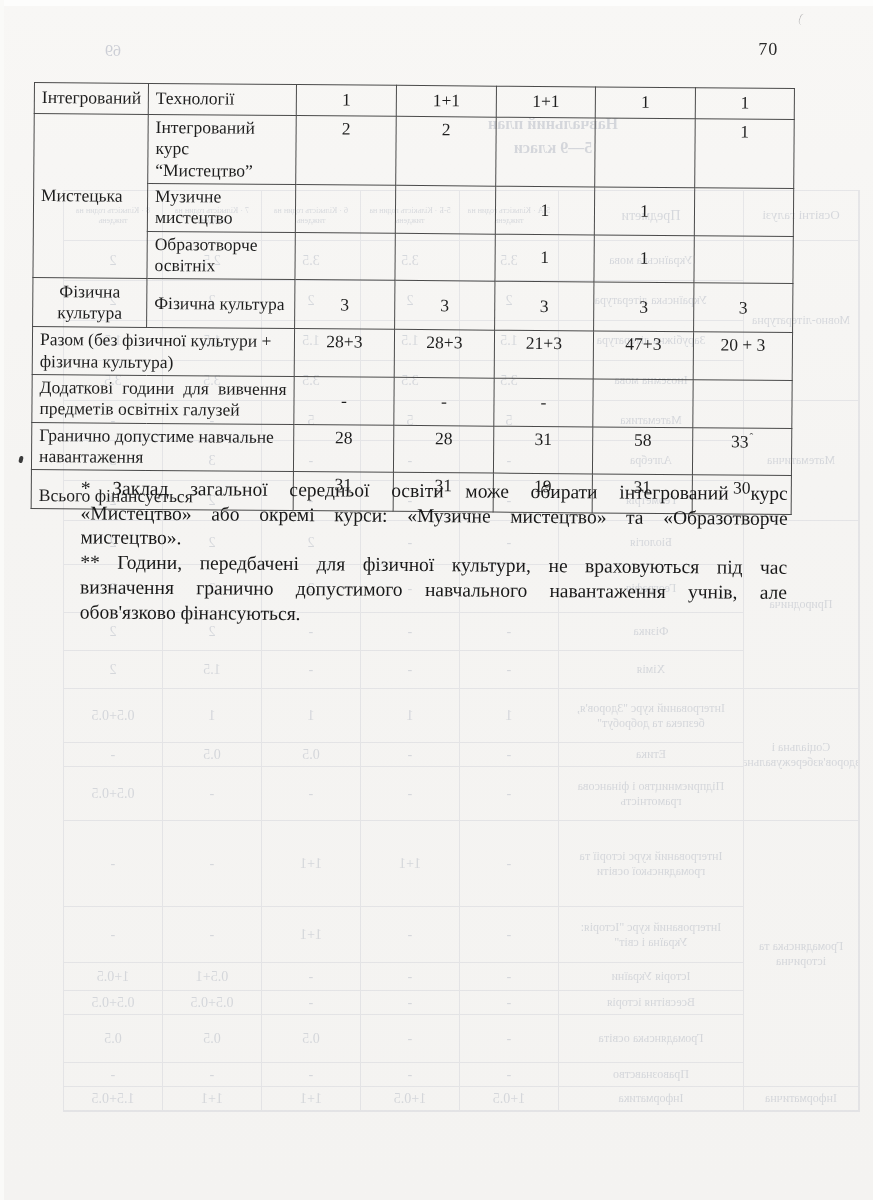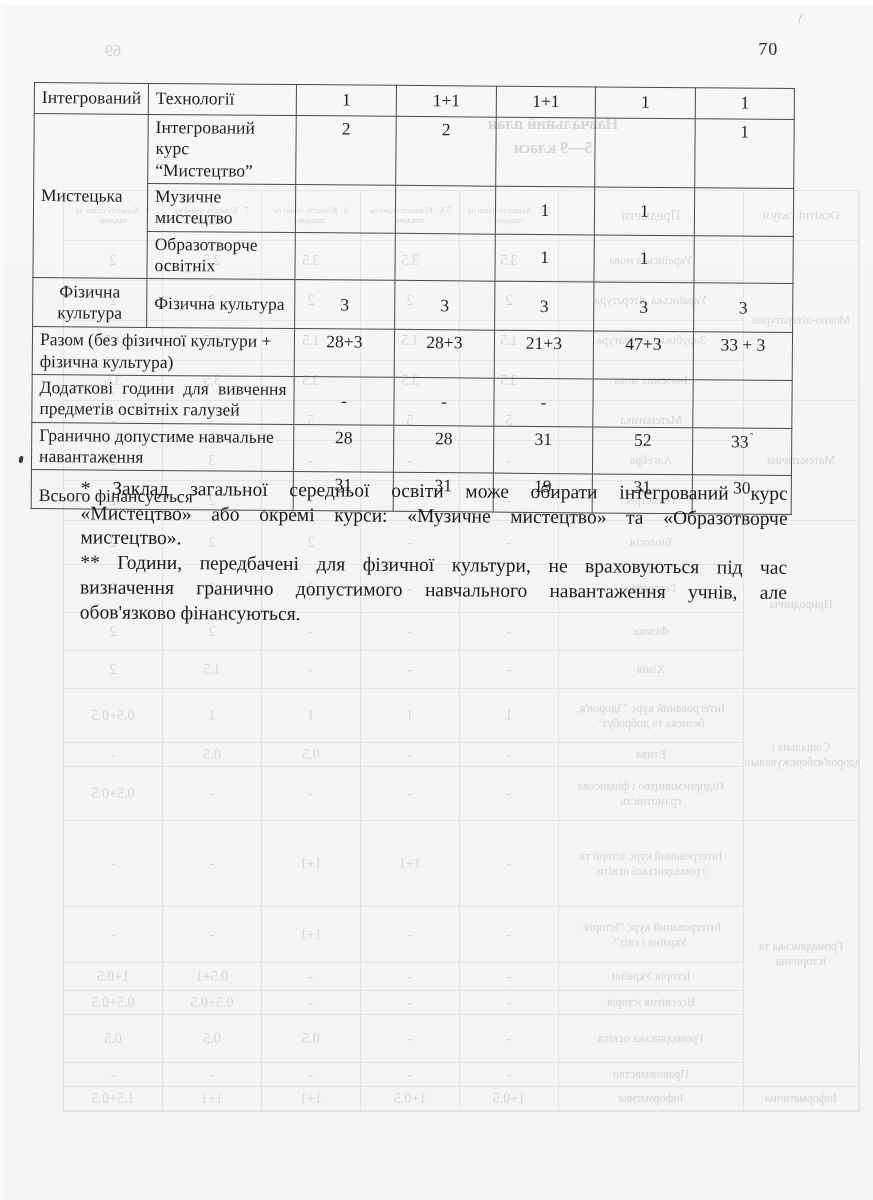--- a/index.html
+++ b/index.html
@@ -256,36 +256,36 @@
         <td class="val">3</td>
         <td class="val">3</td>
         <td class="val">3</td>
       </tr>
       <tr style="height:46px">
         <td class="foot-lbl" colspan="2" style="vertical-align:top">Разом (без фізичної культури + фізична культура)</td>
         <td class="val vtop">28+3</td>
         <td class="val vtop">28+3</td>
         <td class="val vtop">21+3</td>
         <td class="val vtop">47+3</td>
-        <td class="val vtop">33 + 3</td>
+        <td class="val vtop">20 + 3</td>
       </tr>
       <tr style="height:37px">
         <td class="foot-lbl justif" colspan="2" style="vertical-align:top">Додаткові години для вивчення предметів освітніх галузей</td>
         <td class="val">-</td>
         <td class="val">-</td>
         <td class="val">-</td>
         <td class="val"></td>
         <td class="val"></td>
       </tr>
       <tr style="height:40px">
         <td class="foot-lbl" colspan="2" style="vertical-align:top">Гранично допустиме навчальне навантаження</td>
         <td class="val vtop">28</td>
         <td class="val vtop">28</td>
         <td class="val vtop">31</td>
-        <td class="val vtop">52</td>
+        <td class="val vtop">58</td>
         <td class="val vtop">33<span class="tick">ˆ</span></td>
       </tr>
       <tr style="height:39px">
         <td class="foot-lbl" colspan="2" style="vertical-align:bottom">Всього фінансується</td>
         <td class="val vtop">31</td>
         <td class="val vtop">31</td>
         <td class="val vtop">19</td>
         <td class="val vtop">31</td>
         <td class="val vtop">30</td>
       </tr>

